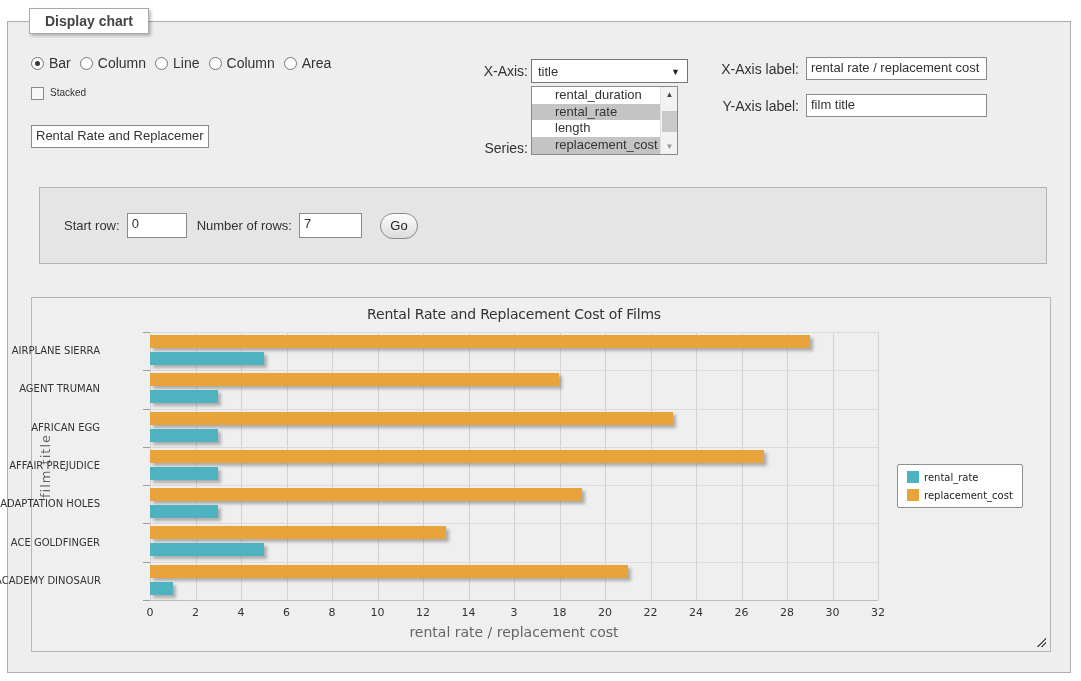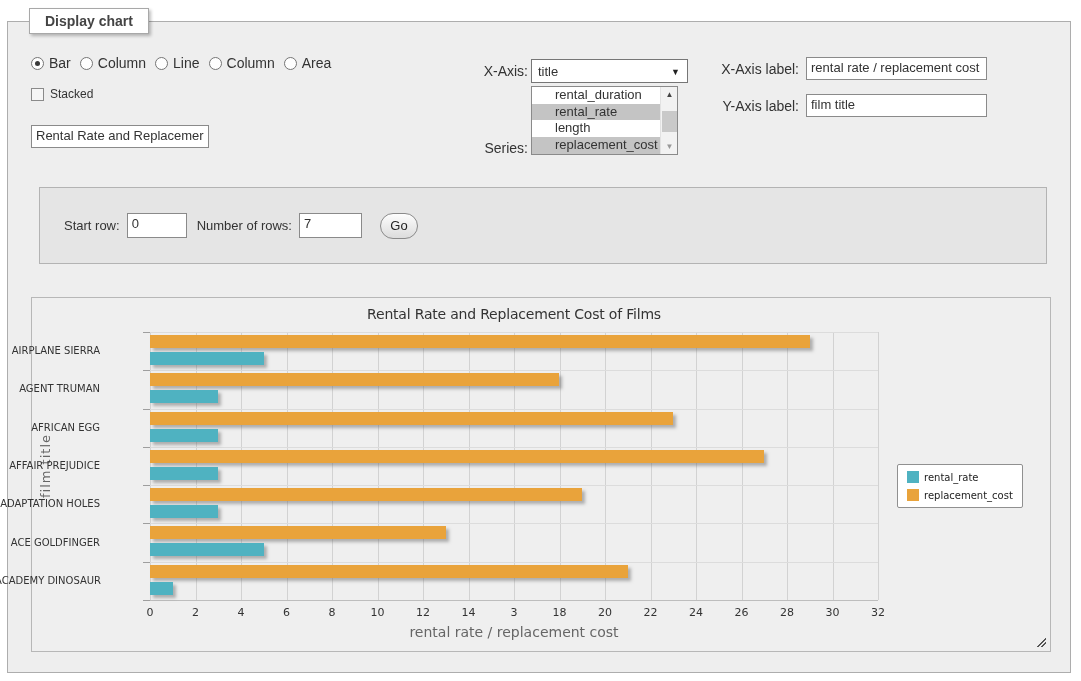--- a/index.html
+++ b/index.html
@@ -22,21 +22,21 @@
   .radio-row { position:absolute; left:23px; top:33px; display:flex; align-items:center; font-size:14px; }
   .radio-opt { display:flex; align-items:center; margin-right:9px; }
   .radio {
     width:13px; height:13px; border-radius:50%; border:1px solid #757575;
     background:#fefefe; display:inline-block; position:relative; margin-right:5px;
   }
   .radio.checked::after {
     content:""; position:absolute; left:3px; top:3px; width:5px; height:5px;
     border-radius:50%; background:#3a3a3a;
   }
-  .stacked-row { position:absolute; left:23px; top:65px; display:flex; align-items:center; font-size:12px; }
+  .stacked-row { position:absolute; left:23px; top:65px; display:flex; align-items:flex-start; font-size:10px; }
   .checkbox {
     width:13px; height:13px; border:1px solid #8a8a8a; background:#f6f6f6;
     display:inline-block; margin-right:6px;
   }
   .text-input {
     border:1px solid #8a8a8a; background:#fff; color:#333; font-size:13px;
     font-family:"Liberation Sans", sans-serif; padding:2px 4px; height:23px; outline:none;
     white-space:nowrap; overflow:hidden;
   }
   .chart-title-input { position:absolute; left:23px; top:103px; width:178px; }

